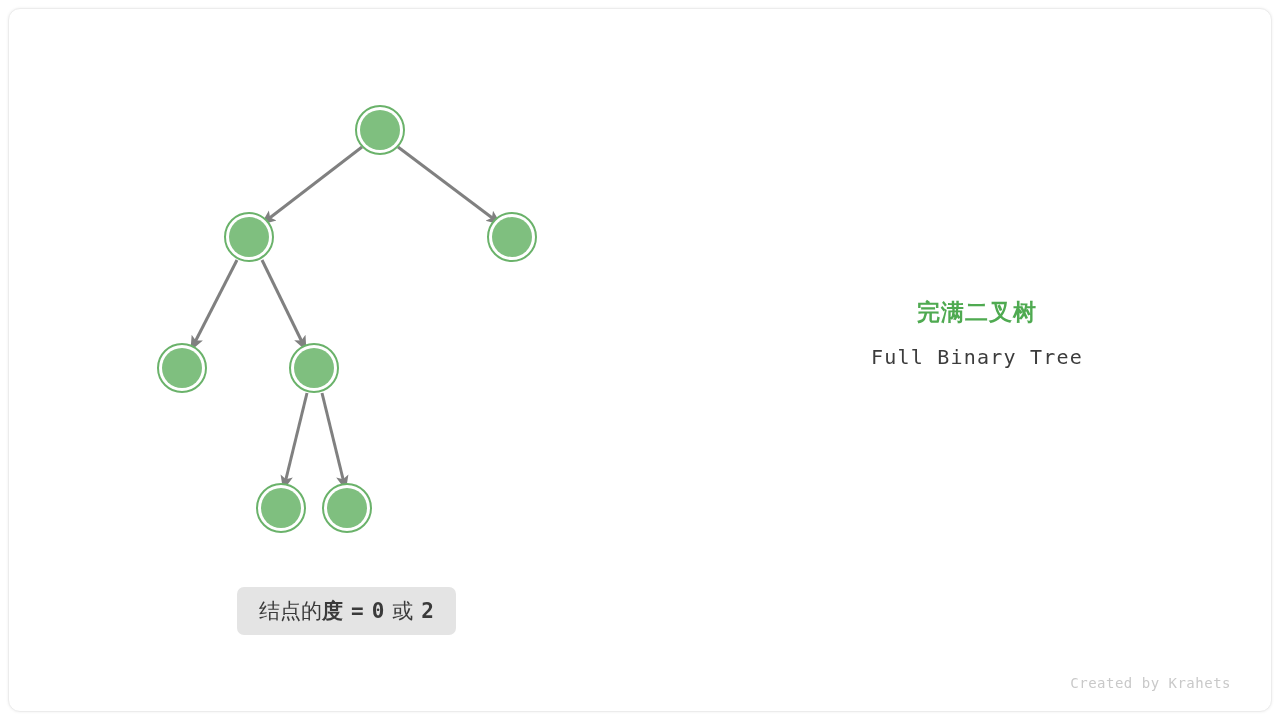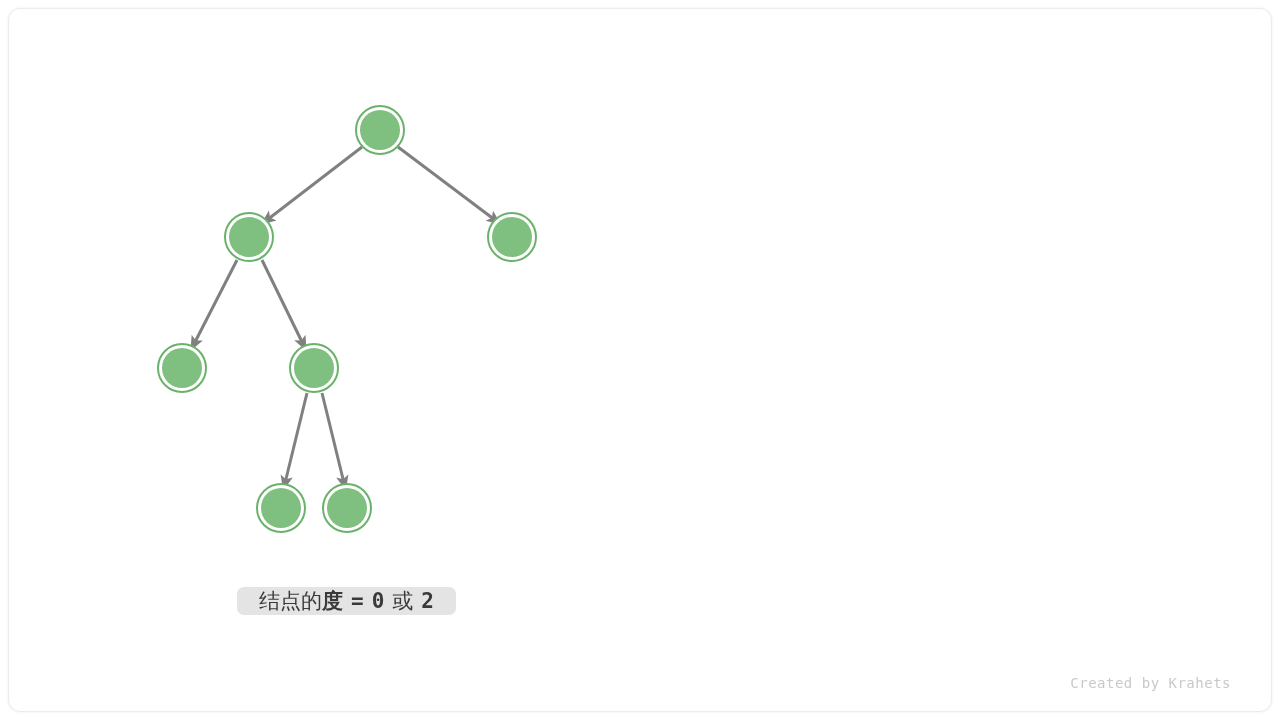--- a/index.html
+++ b/index.html
@@ -75,21 +75,21 @@
     font-size: 20px;
     line-height: 26px;
     letter-spacing: 1.2px;
     font-family: "DejaVu Sans Mono", "Liberation Mono", monospace;
   }
 
   #degree-badge {
     position: absolute;
     left: 228px;
     top: 578px;
-    padding: 0 22px;
+    padding: 10px 22px;
     background: #e4e4e4;
     border-radius: 7px;
     color: #3a3a3a;
     font-size: 21px;
     line-height: 28px;
     white-space: nowrap;
     font-family: "DejaVu Sans Mono", "Liberation Mono", monospace;
   }
   #degree-badge .cn {
     font-family: "DejaVu Sans", "Liberation Sans", sans-serif;
@@ -161,19 +161,21 @@
         <circle class="node-circle-inner" cx="272" cy="499" r="20"></circle>
       </g>
       <g>
         <circle class="node-circle-outer" cx="338" cy="499" r="24"></circle>
         <circle class="node-circle-inner" cx="338" cy="499" r="20"></circle>
       </g>
     </g>
   </svg>
 
   <div id="title-block">
+    <div id="diagram-title">完满二叉树</div>
+    <div id="diagram-subtitle">Full Binary Tree</div>
   </div>
 
   <div id="degree-badge"><span class="cn">结点的</span><span class="cn-b">度</span><span class="sp"></span><span class="mono-b">=</span><span class="sp"></span><span class="mono-b">0</span><span class="sp"></span><span class="cn">或</span><span class="sp"></span><span class="mono-b">2</span></div>
 
   <div id="credit">Created by Krahets</div>
 
 </div>
 
 </body></html>

